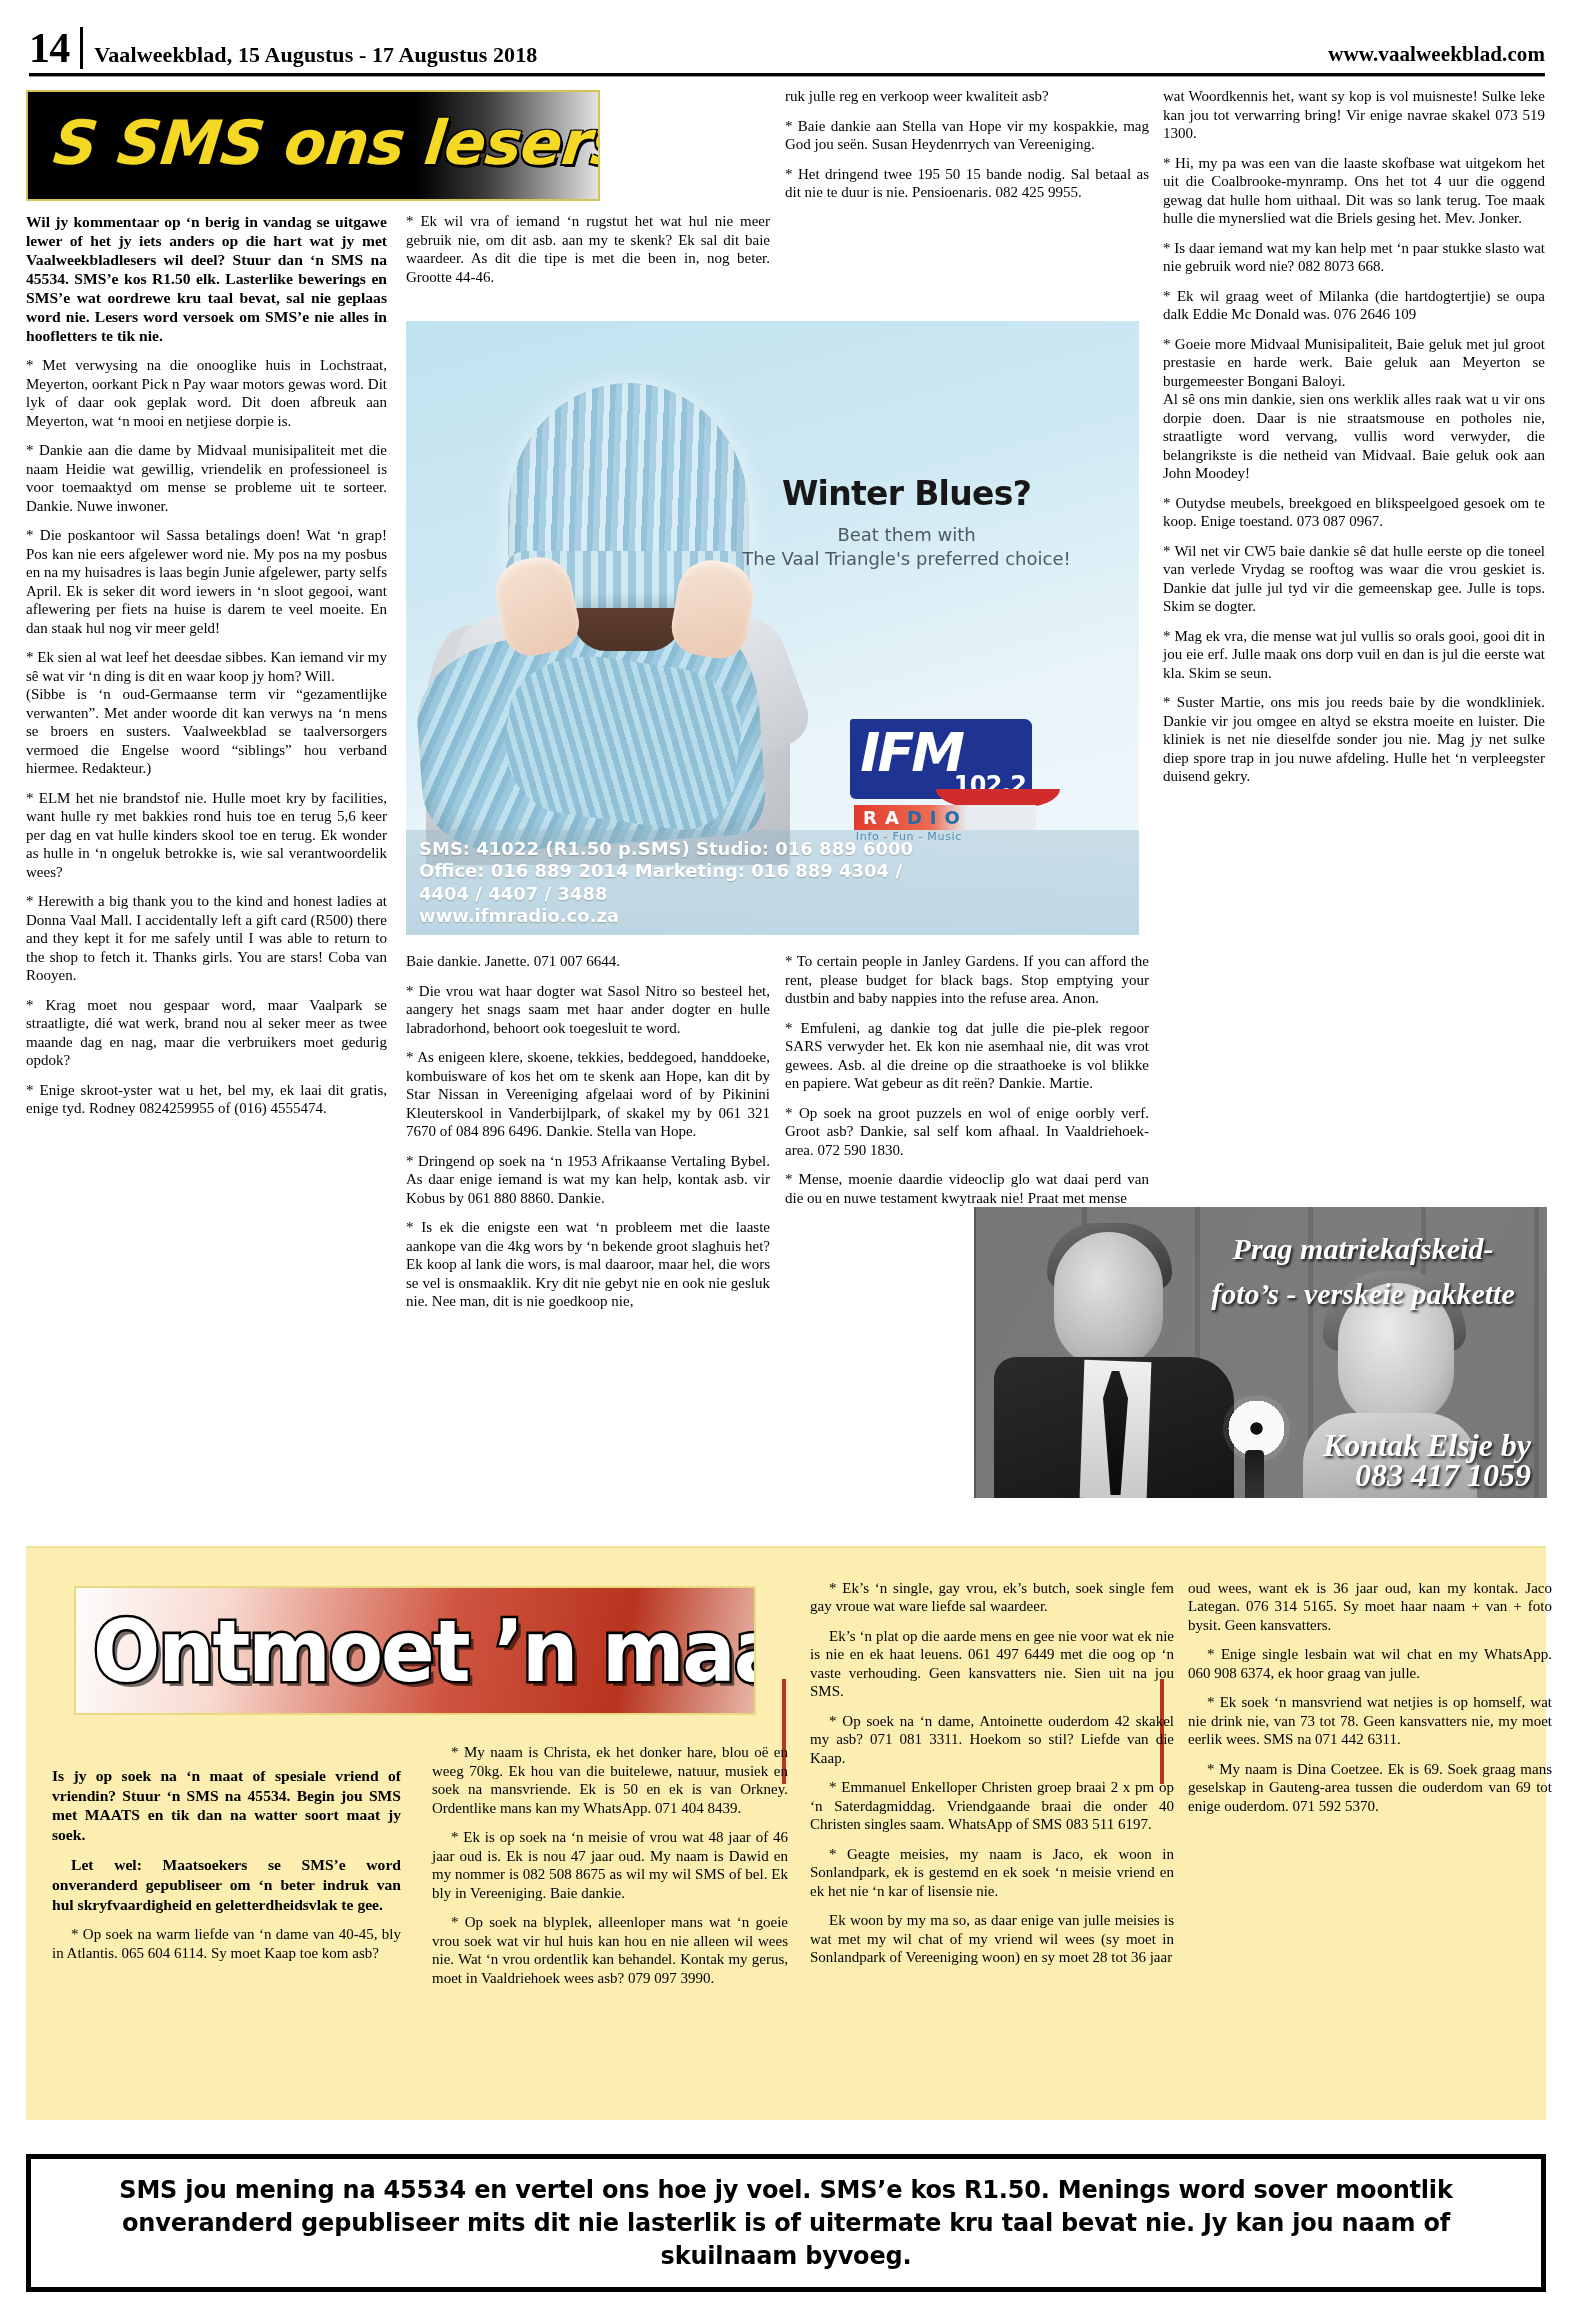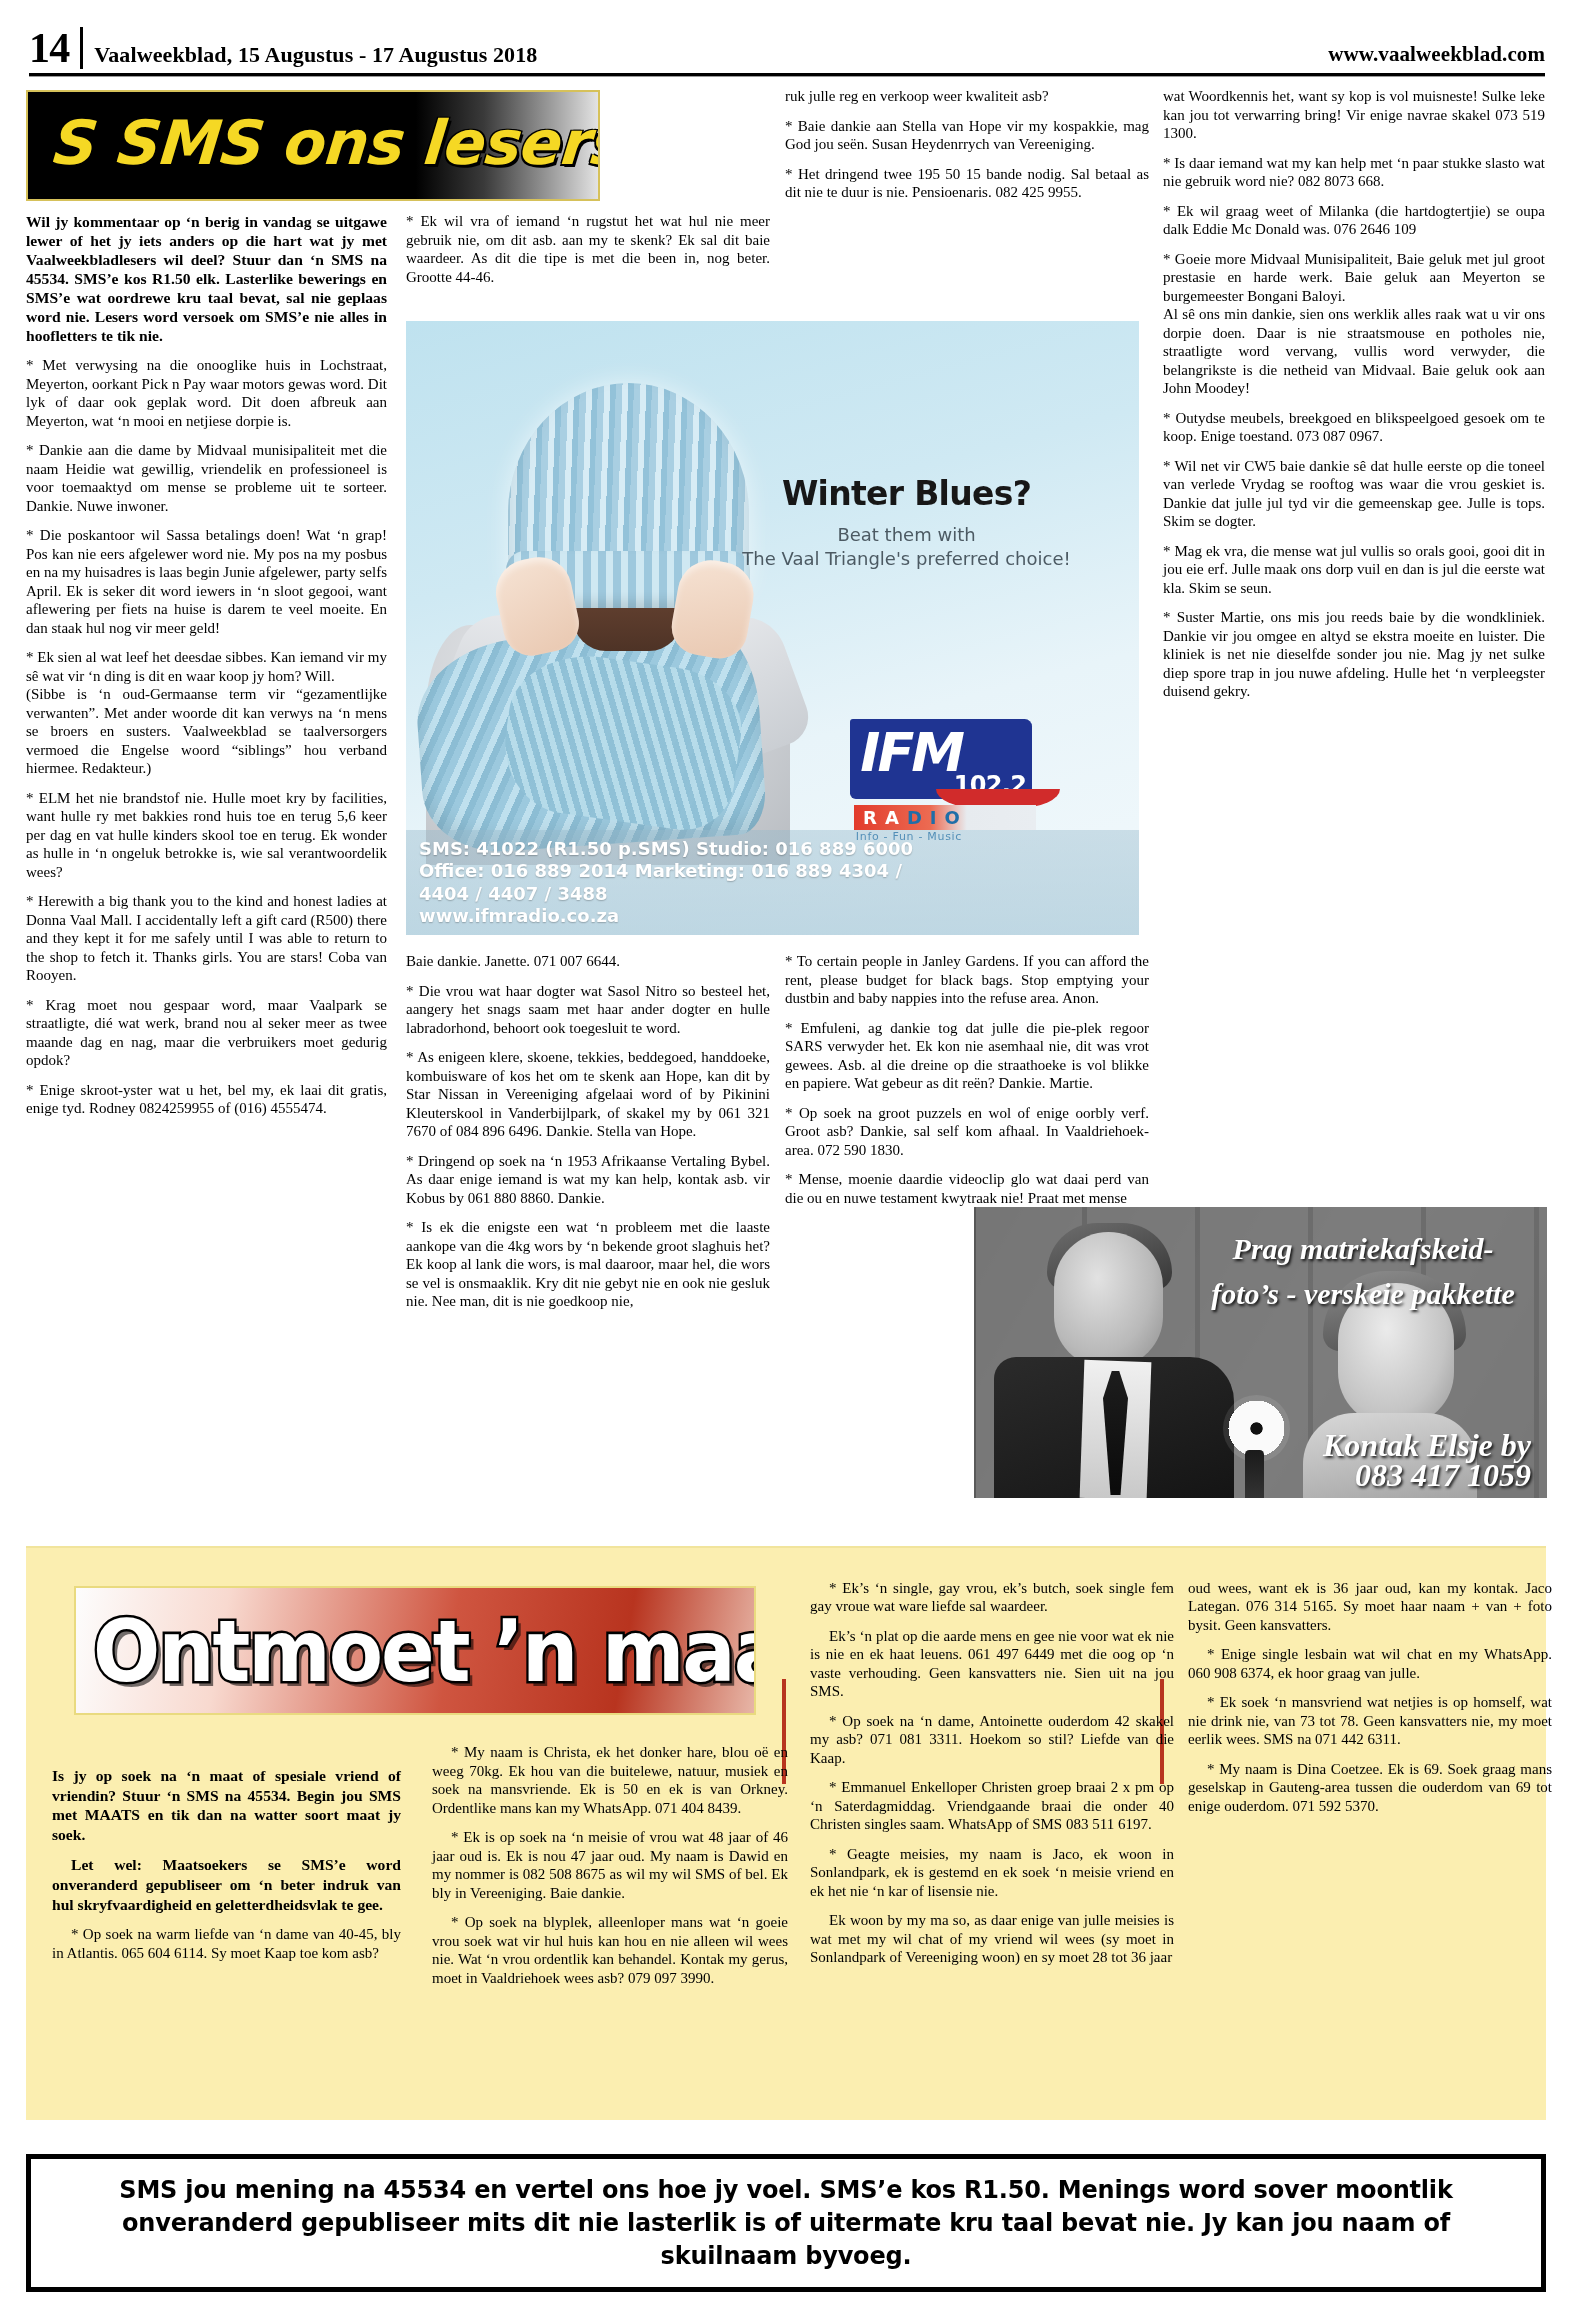--- a/index.html
+++ b/index.html
@@ -435,20 +435,21 @@
 </div>
 <div class="col" id="col3b">
   <p>* To certain people in Janley Gardens. If you can afford the rent, please budget for black bags. Stop emptying your dustbin and baby nappies into the refuse area. Anon.</p>
   <p>* Emfuleni, ag dankie tog dat julle die pie-plek regoor SARS verwyder het. Ek kon nie asemhaal nie, dit was vrot gewees. Asb. al die dreine op die straathoeke is vol blikke en papiere. Wat gebeur as dit reën? Dankie. Martie.</p>
   <p>* Op soek na groot puzzels en wol of enige oorbly verf. Groot asb? Dankie, sal self kom afhaal. In Vaaldriehoek-area. 072 590 1830.</p>
   <p>* Mense, moenie daardie videoclip glo wat daai perd van die ou en nuwe testament kwytraak nie! Praat met mense</p>
 </div>
 
 <div class="col" id="col4">
   <p>wat Woordkennis het, want sy kop is vol muisneste! Sulke leke kan jou tot verwarring bring! Vir enige navrae skakel 073 519 1300.</p>
+  <p>* Hi, my pa was een van die laaste skofbase wat uitgekom het uit die Coalbrooke-mynramp. Ons het tot 4 uur die oggend gewag dat hulle hom uithaal. Dit was so lank terug. Toe maak hulle die mynerslied wat die Briels gesing het. Mev. Jonker.</p>
   <p>* Is daar iemand wat my kan help met ‘n paar stukke slasto wat nie gebruik word nie? 082 8073 668.</p>
   <p>* Ek wil graag weet of Milanka (die hartdogtertjie) se oupa dalk Eddie Mc Donald was. 076 2646 109</p>
   <p class="tight">* Goeie more Midvaal Munisipaliteit, Baie geluk met jul groot prestasie en harde werk. Baie geluk aan Meyerton se burgemeester Bongani Baloyi.</p>
   <p>Al sê ons min dankie, sien ons werklik alles raak wat u vir ons dorpie doen. Daar is nie straatsmouse en potholes nie, straatligte word vervang, vullis word verwyder, die belangrikste is die netheid van Midvaal. Baie geluk ook aan John Moodey!</p>
   <p>* Outydse meubels, breekgoed en blikspeelgoed gesoek om te koop. Enige toestand. 073 087 0967.</p>
   <p>* Wil net vir CW5 baie dankie sê dat hulle eerste op die toneel van verlede Vrydag se rooftog was waar die vrou geskiet is. Dankie dat julle jul tyd vir die gemeenskap gee. Julle is tops. Skim se dogter.</p>
   <p>* Mag ek vra, die mense wat jul vullis so orals gooi, gooi dit in jou eie erf. Julle maak ons dorp vuil en dan is jul die eerste wat kla. Skim se seun.</p>
   <p>* Suster Martie, ons mis jou reeds baie by die wondkliniek. Dankie vir jou omgee en altyd se ekstra moeite en luister. Die kliniek is net nie dieselfde sonder jou nie. Mag jy net sulke diep spore trap in jou nuwe afdeling. Hulle het ‘n verpleegster duisend gekry.</p>
 </div>
 

